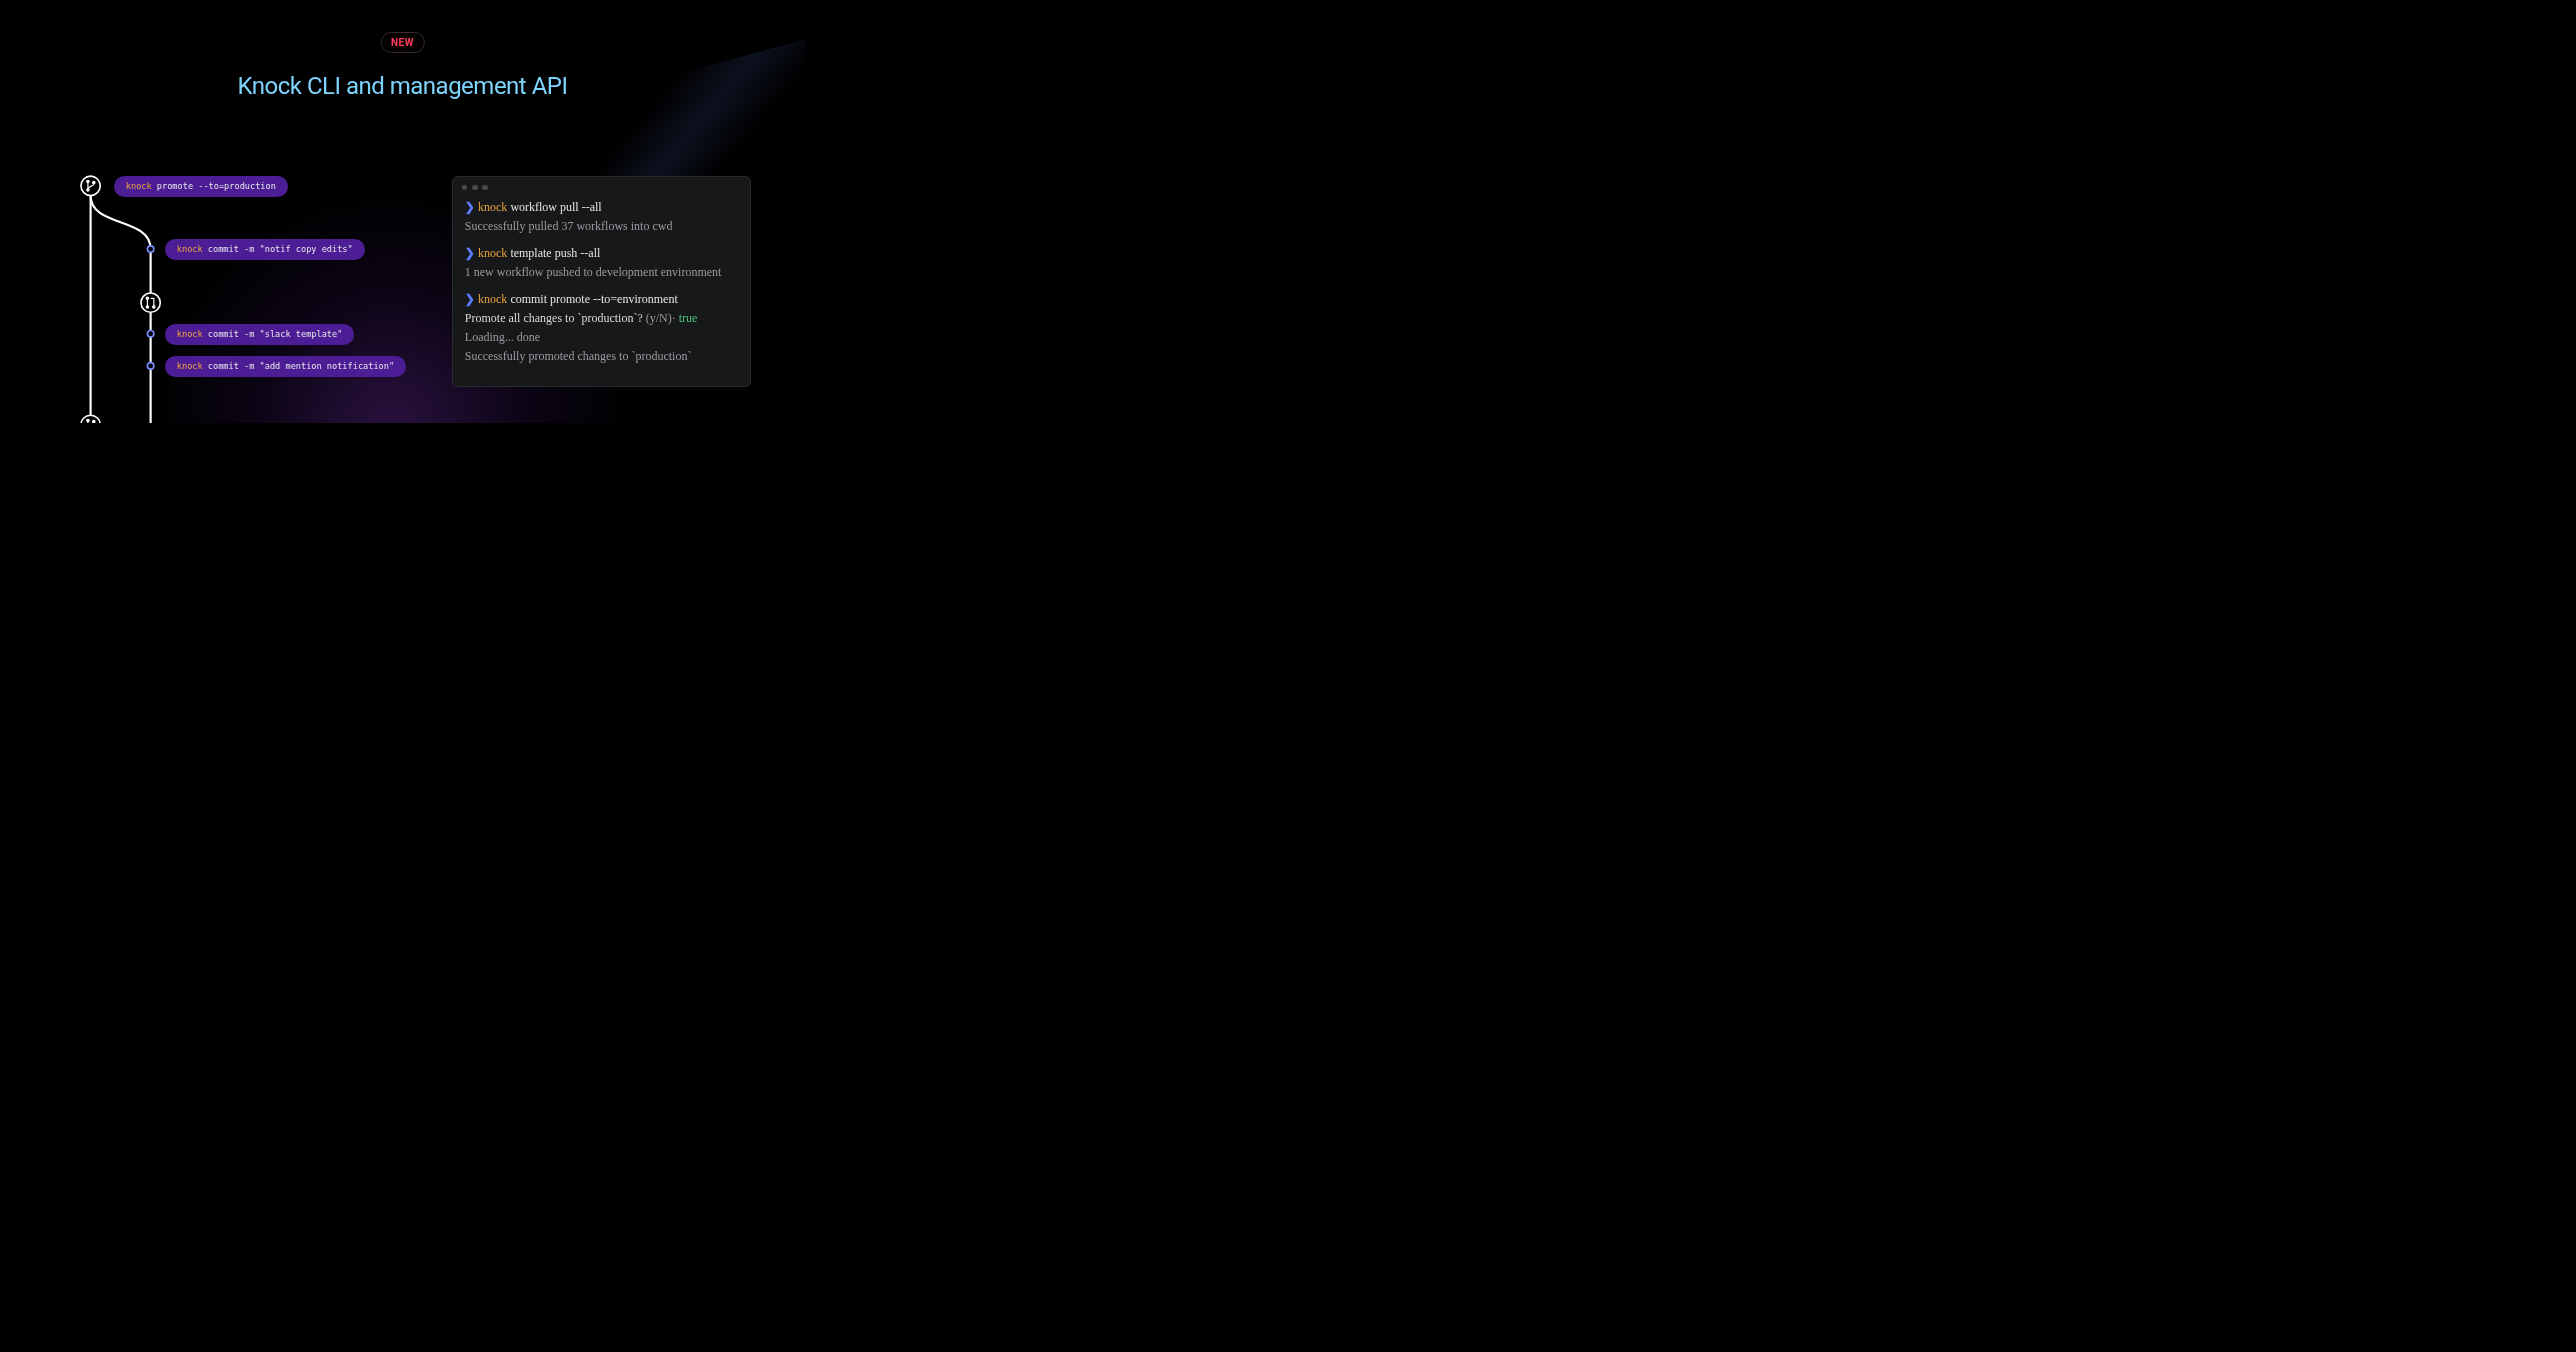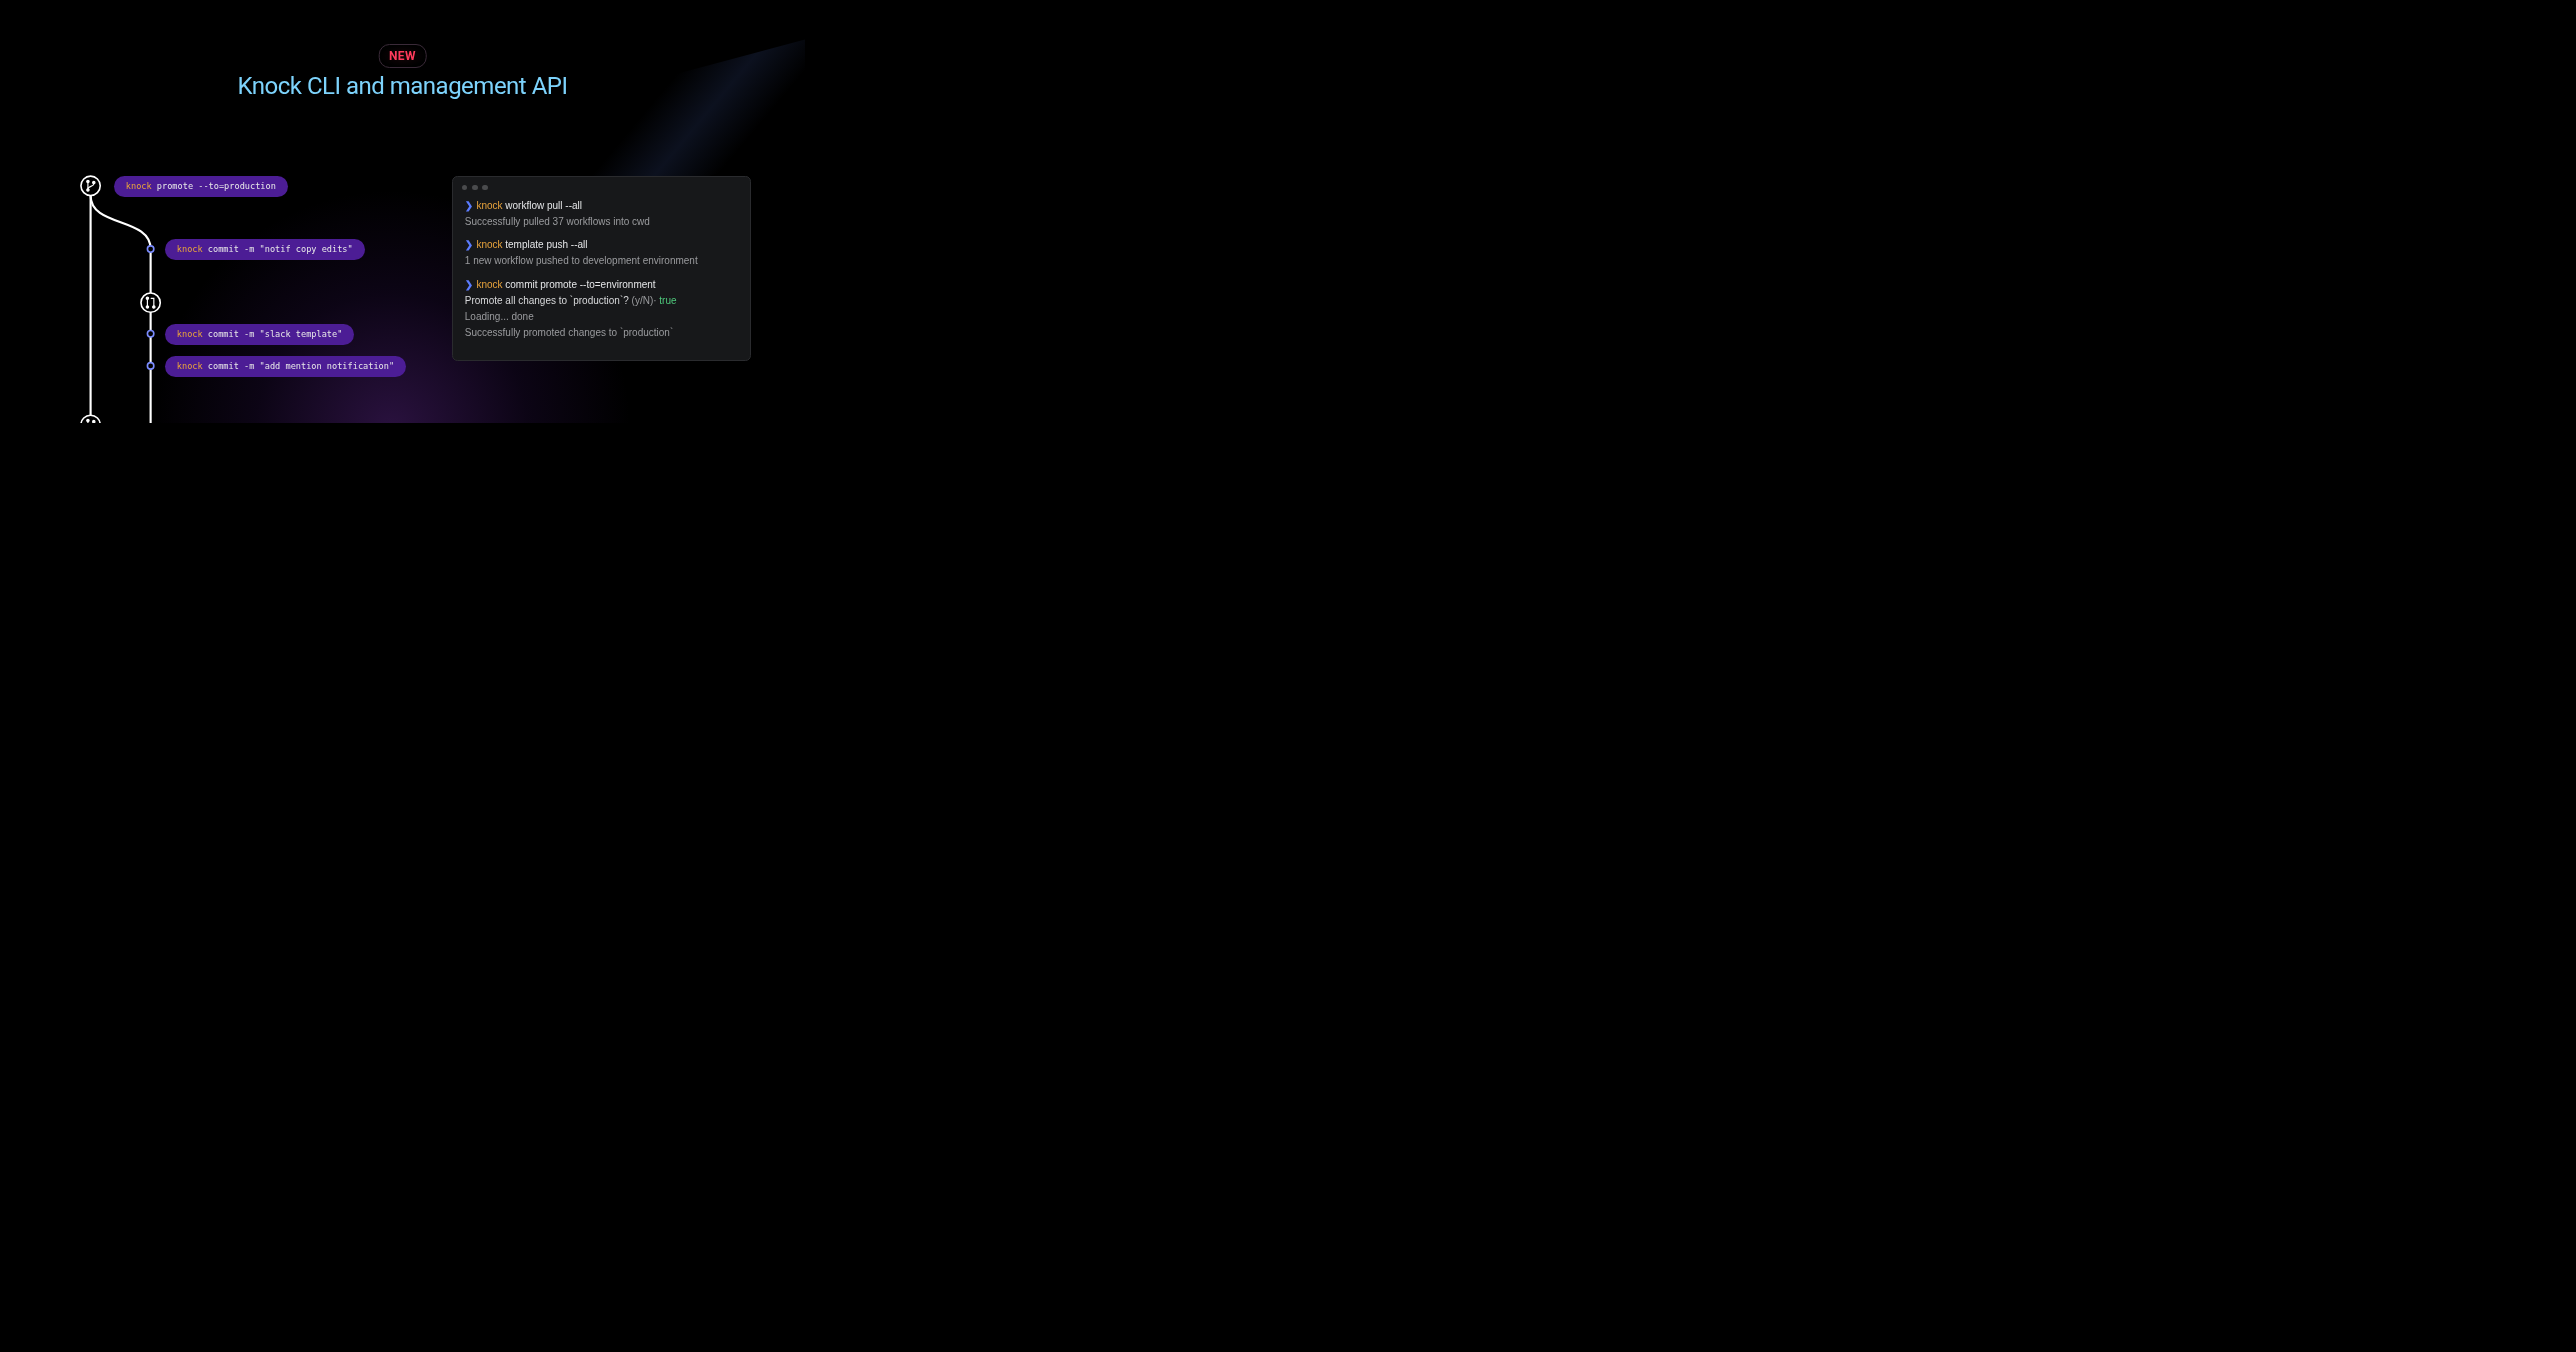--- a/index.html
+++ b/index.html
@@ -25,27 +25,27 @@
   width: 268px;
   height: 107px;
   right: -27px;
   top: 70px;
   background: linear-gradient(145deg, transparent 30%, rgba(100,140,255,0.12) 50%, transparent 70%);
   transform: rotate(-15deg);
   pointer-events: none;
 }
 .new-badge {
   position: absolute;
-  top: 44px;
+  top: 32px;
   left: 50%;
   transform: translateX(-50%);
   border: 0.5px solid #3a2a38;
   border-radius: 10.7px;
   padding: 3.8px 9.7px;
-  font-size: 12px;
+  font-size: 10px;
   font-weight: 700;
   letter-spacing: 0.5px;
   color: #ff3b5c;
   background: radial-gradient(ellipse at center, rgba(255,60,90,0.08), transparent 70%);
 }
 .title {
   position: absolute;
   top: 72px;
   left: 50%;
   transform: translateX(-50%);
@@ -80,22 +80,22 @@
 }
 .cmd-pill .kw { color: #e8a33c; }
 .terminal {
   position: absolute;
   top: 176px;
   right: 54px;
   width: 299px;
   background: #17181a;
   border: 0.5px solid #2a2b2e;
   border-radius: 5.4px;
-  font-family: Liberation Sans, sans-serif;
-  font-size: 10px;
+  font-family: Liberation Serif, serif;
+  font-size: 12px;
   padding-bottom: 11.8px;
 }
 .term-dots {
   display: flex;
   gap: 4.3px;
   padding: 7.5px 8.6px 5.4px;
 }
 .term-dots span {
   width: 5.9px;
   height: 5.9px;

